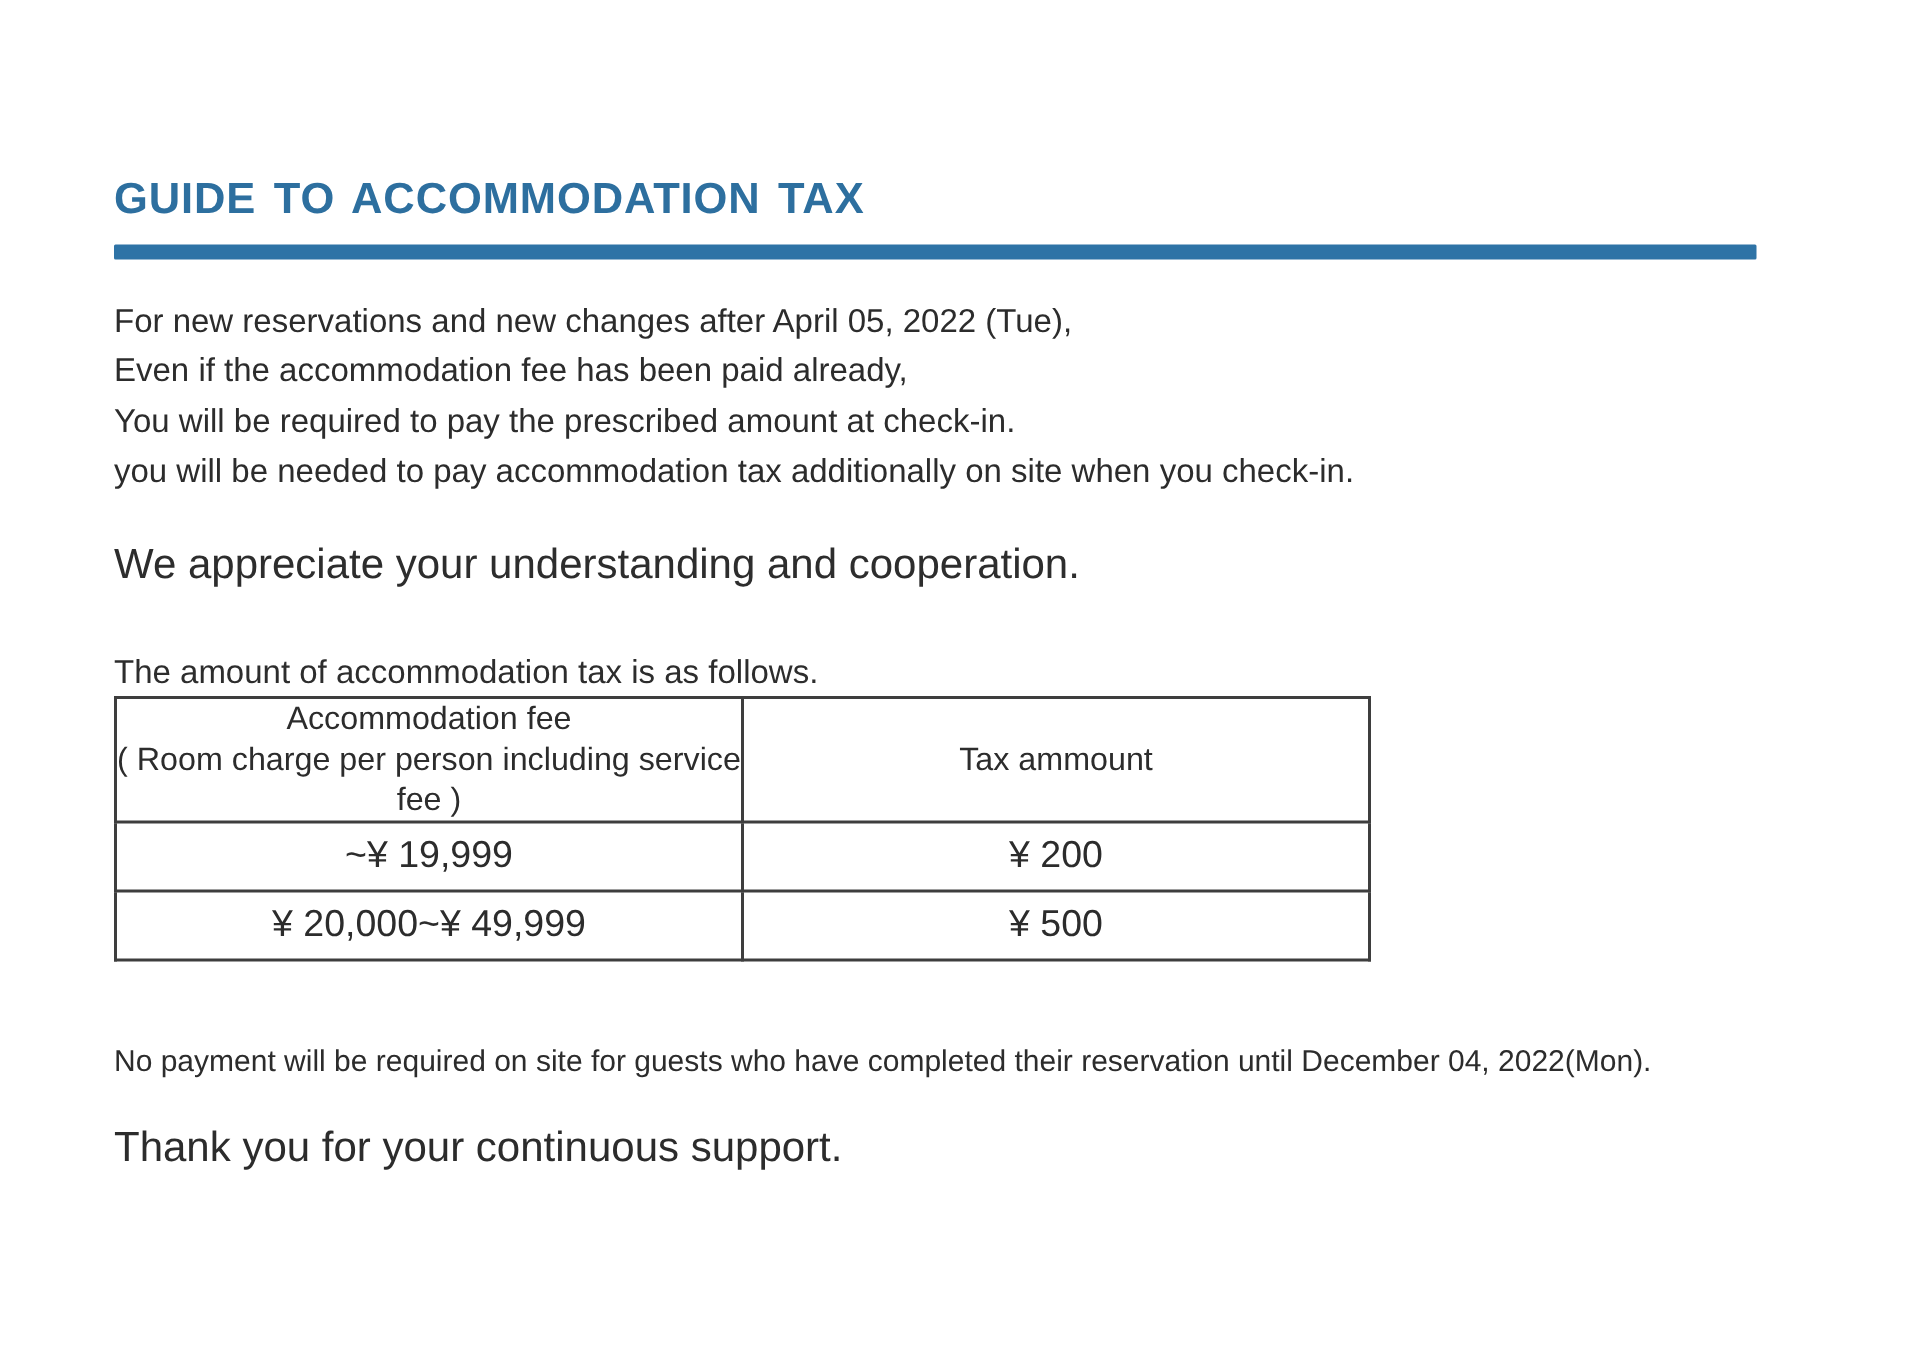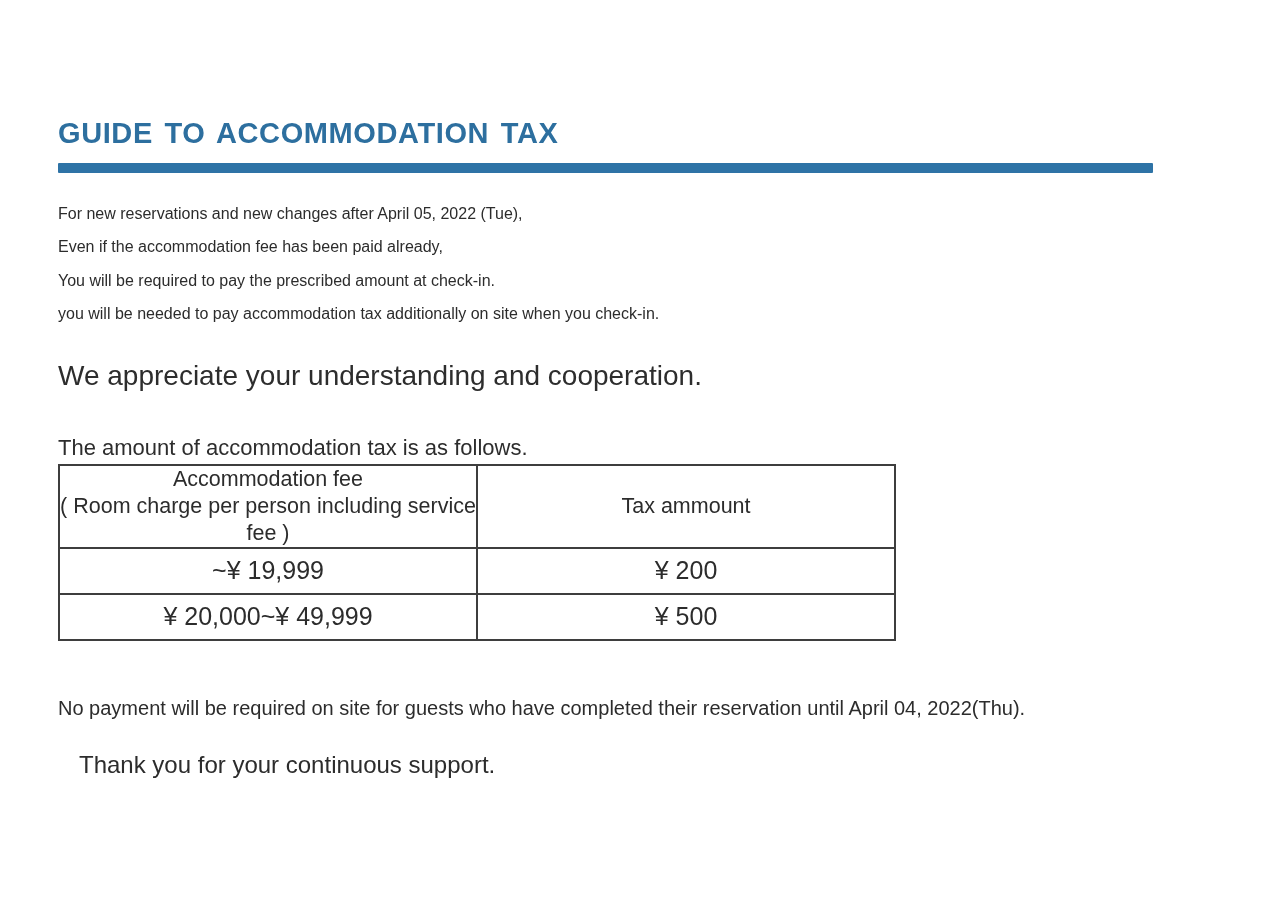--- a/index.html
+++ b/index.html
@@ -8,41 +8,41 @@
     width: 1280px;
     height: 906px;
     overflow: hidden;
     font-family: "Liberation Sans", sans-serif;
     color: #2d2d2d;
   }
   .page {
     position: relative;
     width: 1280px;
     height: 906px;
-    padding: 118px 75px 0 58px;
+    padding: 118px 75px 0 76px;
     background: #ffffff;
   }
   .title {
     color: #2d6f9f;
     font-size: 29px;
     font-weight: bold;
     letter-spacing: 0.6px;
     word-spacing: 3px;
     line-height: 1.1;
   }
   .title-rule {
     width: 1095px;
     height: 10px;
     background: #2e73a6;
     margin-top: 13px;
     border-radius: 1px;
   }
   .intro {
     margin-top: 24px;
-    font-size: 16px;
+    font-size: 22px;
     line-height: 33.5px;
     color: #2c2c2c;
   }
   .line { display: block; }
   .appreciation {
     margin-top: 33px;
     font-size: 28px;
     line-height: 24px;
   }
   .table-intro {
@@ -73,24 +73,23 @@
     font-size: 25px;
   }
   .note {
     margin-top: 56px;
     font-size: 20px;
     line-height: 23px;
     color: #2c2c2c;
   }
   .thanks {
     margin-top: 33px;
-    font-size: 24px;
+    font-size: 28px;
     line-height: 23px;
     color: #2c2c2c;
-    margin-left: 21px;
   }
 </style>
 </head>
 <body>
 
 <div class="page">
 
   <h1 class="title">GUIDE TO ACCOMMODATION TAX</h1>
   <div class="title-rule"></div>
 
@@ -124,17 +123,17 @@
         <td>~¥ 19,999</td>
         <td>¥ 200</td>
       </tr>
       <tr>
         <td>¥ 20,000~¥ 49,999</td>
         <td>¥ 500</td>
       </tr>
     </tbody>
   </table>
 
-  <p class="note">No payment will be required on site for guests who have completed their reservation until April 04, 2022(Thu).</p>
+  <p class="note">No payment will be required on site for guests who have completed their reservation until December 04, 2022(Mon).</p>
 
   <p class="thanks">Thank you for your continuous support.</p>
 
 </div>
 
 </body></html>

